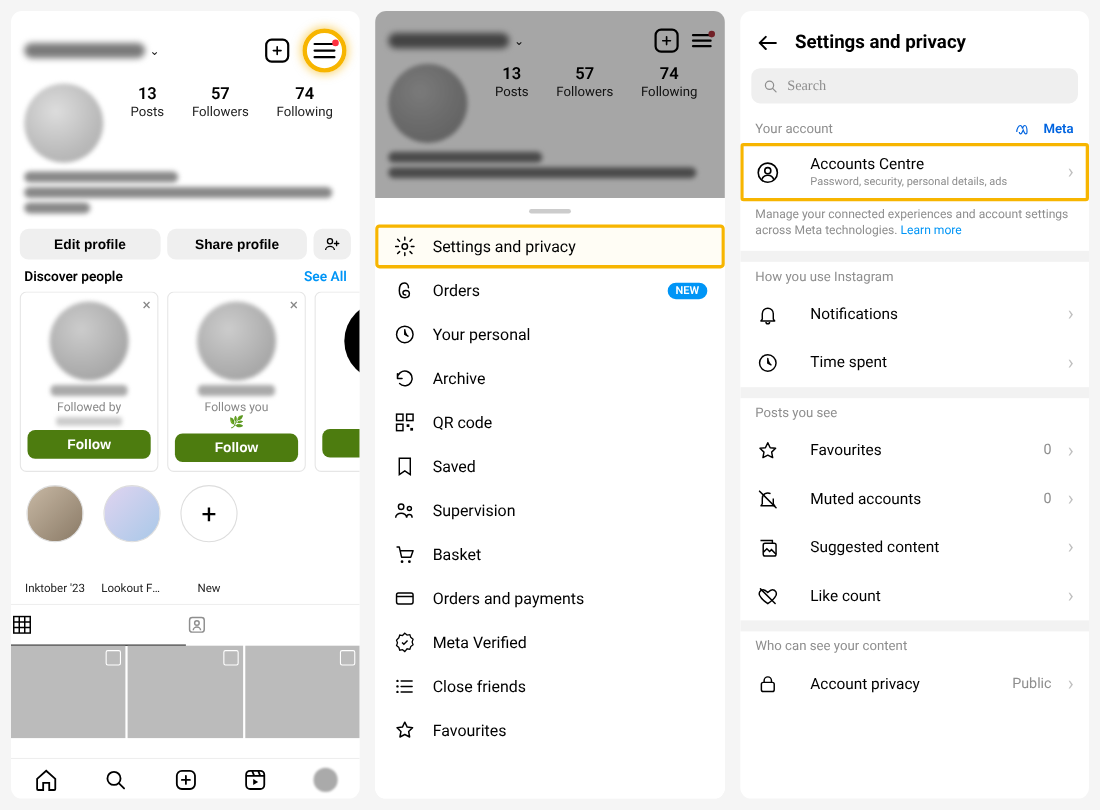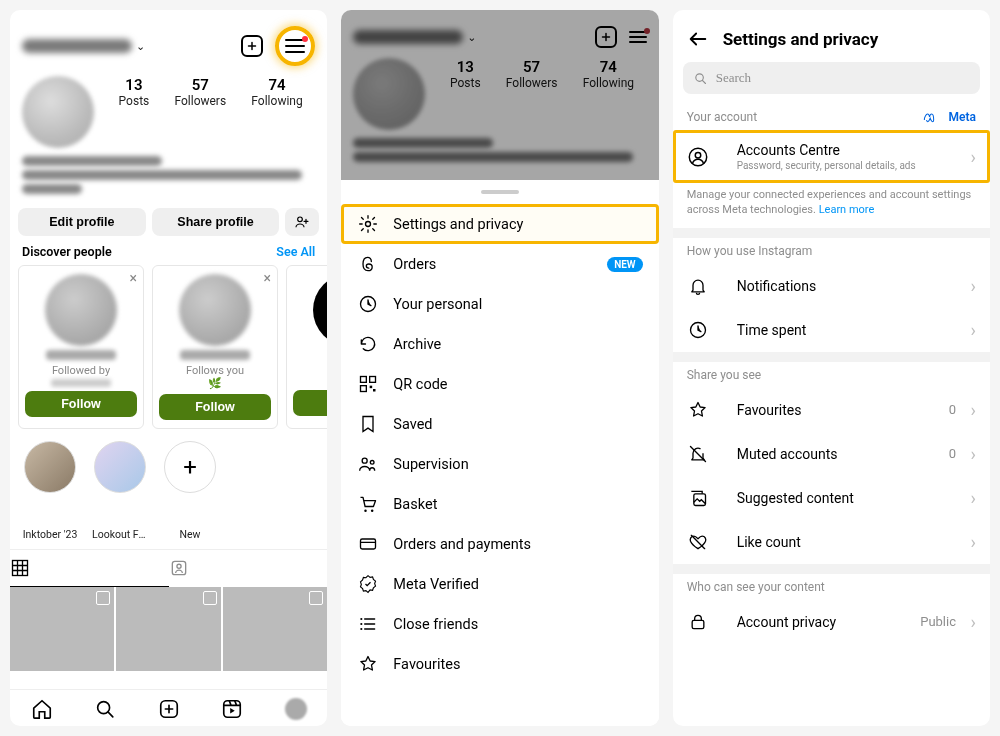--- a/index.html
+++ b/index.html
@@ -480,21 +480,21 @@
           </svg>
         </span>
       <div class="txt">
           <div class="t1">Time spent</div>
         </div>
       <span class="chev">›</span>
     </div>
     <div class="divider"></div>
 
     <div class="sec-lbl">
-        <span>Share you see</span>
+        <span>Posts you see</span>
       </div>
     <div class="setting-row">
       <span class="sico">
           <svg width="20" height="20" viewBox="0 0 24 24">
             <path d="M12 3l2.6 5.4 5.9.7-4.3 4.1 1.1 6L12 16.5 6.7 19.2l1.1-6L3.5 9.1l5.9-.7z" fill="none" stroke="#000" stroke-width="1.6" stroke-linejoin="round"></path>
           </svg>
         </span>
       <div class="txt">
           <div class="t1">Favourites</div>
         </div>

